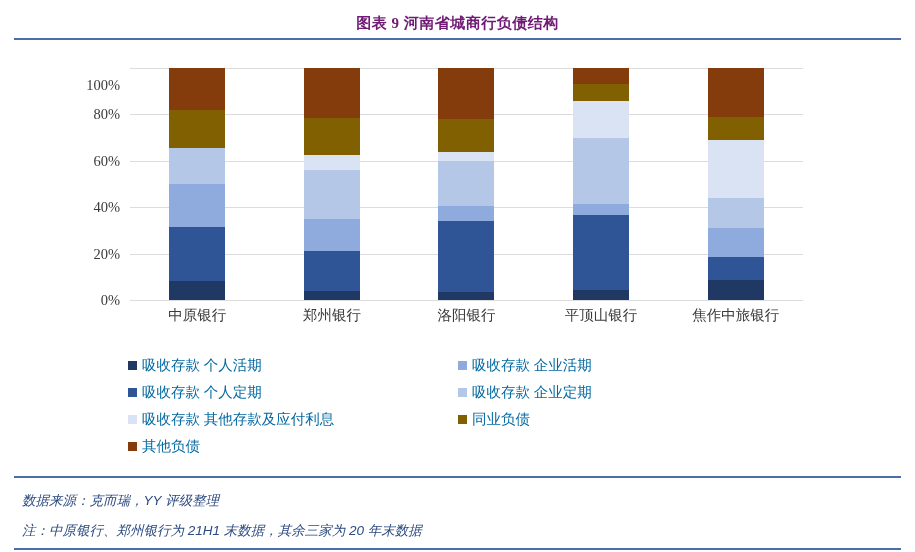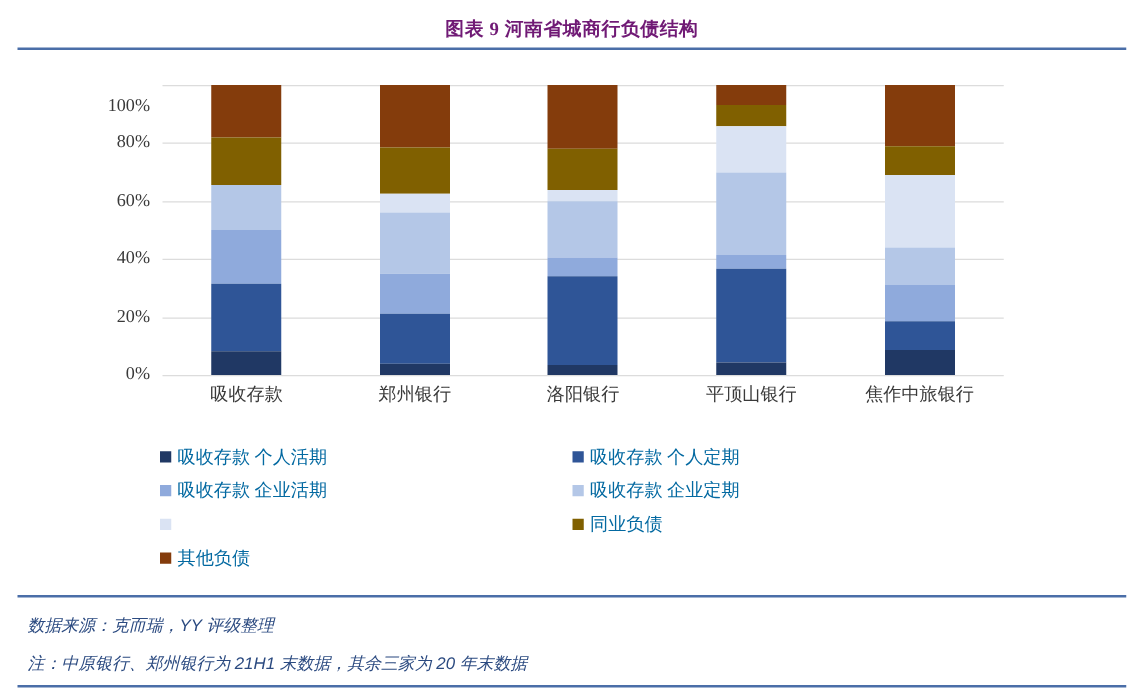--- a/index.html
+++ b/index.html
@@ -143,47 +143,48 @@
           <div class="seg" title="焦作中旅银行 · 吸收存款 个人活期 · 8.5%" style="height: 8.5%; background: rgb(32, 56, 100);"></div>
           <div class="seg" title="焦作中旅银行 · 吸收存款 个人定期 · 10%" style="height: 10%; background: rgb(47, 85, 151);"></div>
           <div class="seg" title="焦作中旅银行 · 吸收存款 企业活期 · 12.5%" style="height: 12.5%; background: rgb(143, 170, 220);"></div>
           <div class="seg" title="焦作中旅银行 · 吸收存款 企业定期 · 13%" style="height: 13%; background: rgb(180, 199, 231);"></div>
           <div class="seg" title="焦作中旅银行 · 吸收存款 其他存款及应付利息 · 25%" style="height: 25%; background: rgb(218, 227, 243);"></div>
           <div class="seg" title="焦作中旅银行 · 同业负债 · 10%" style="height: 10%; background: rgb(128, 96, 0);"></div>
           <div class="seg" title="焦作中旅银行 · 其他负债 · 21%" style="height: 21%; background: rgb(132, 60, 12);"></div>
         </div>
       </div>
     <div class="xlabels" id="xlayer">
-        <div class="xlabel">吸收存款</div>
+        <div class="xlabel">中原银行</div>
         <div class="xlabel">郑州银行</div>
         <div class="xlabel">洛阳银行</div>
         <div class="xlabel">平顶山银行</div>
         <div class="xlabel">焦作中旅银行</div>
       </div>
   </div>
 
   <div class="legend" id="legendlayer">
       <div class="legend-item">
         <span class="swatch" style="background: rgb(32, 56, 100);"></span>
         <span>吸收存款 个人活期</span>
       </div>
       <div class="legend-item">
+        <span class="swatch" style="background: rgb(143, 170, 220);"></span>
+        <span>吸收存款 企业活期</span>
+      </div>
+      <div class="legend-item">
         <span class="swatch" style="background: rgb(47, 85, 151);"></span>
         <span>吸收存款 个人定期</span>
-      </div>
-      <div class="legend-item">
-        <span class="swatch" style="background: rgb(143, 170, 220);"></span>
-        <span>吸收存款 企业活期</span>
       </div>
       <div class="legend-item">
         <span class="swatch" style="background: rgb(180, 199, 231);"></span>
         <span>吸收存款 企业定期</span>
       </div>
       <div class="legend-item">
         <span class="swatch" style="background: rgb(218, 227, 243);"></span>
+        <span>吸收存款 其他存款及应付利息</span>
       </div>
       <div class="legend-item">
         <span class="swatch" style="background: rgb(128, 96, 0);"></span>
         <span>同业负债</span>
       </div>
       <div class="legend-item">
         <span class="swatch" style="background: rgb(132, 60, 12);"></span>
         <span>其他负债</span>
       </div>
     </div>

